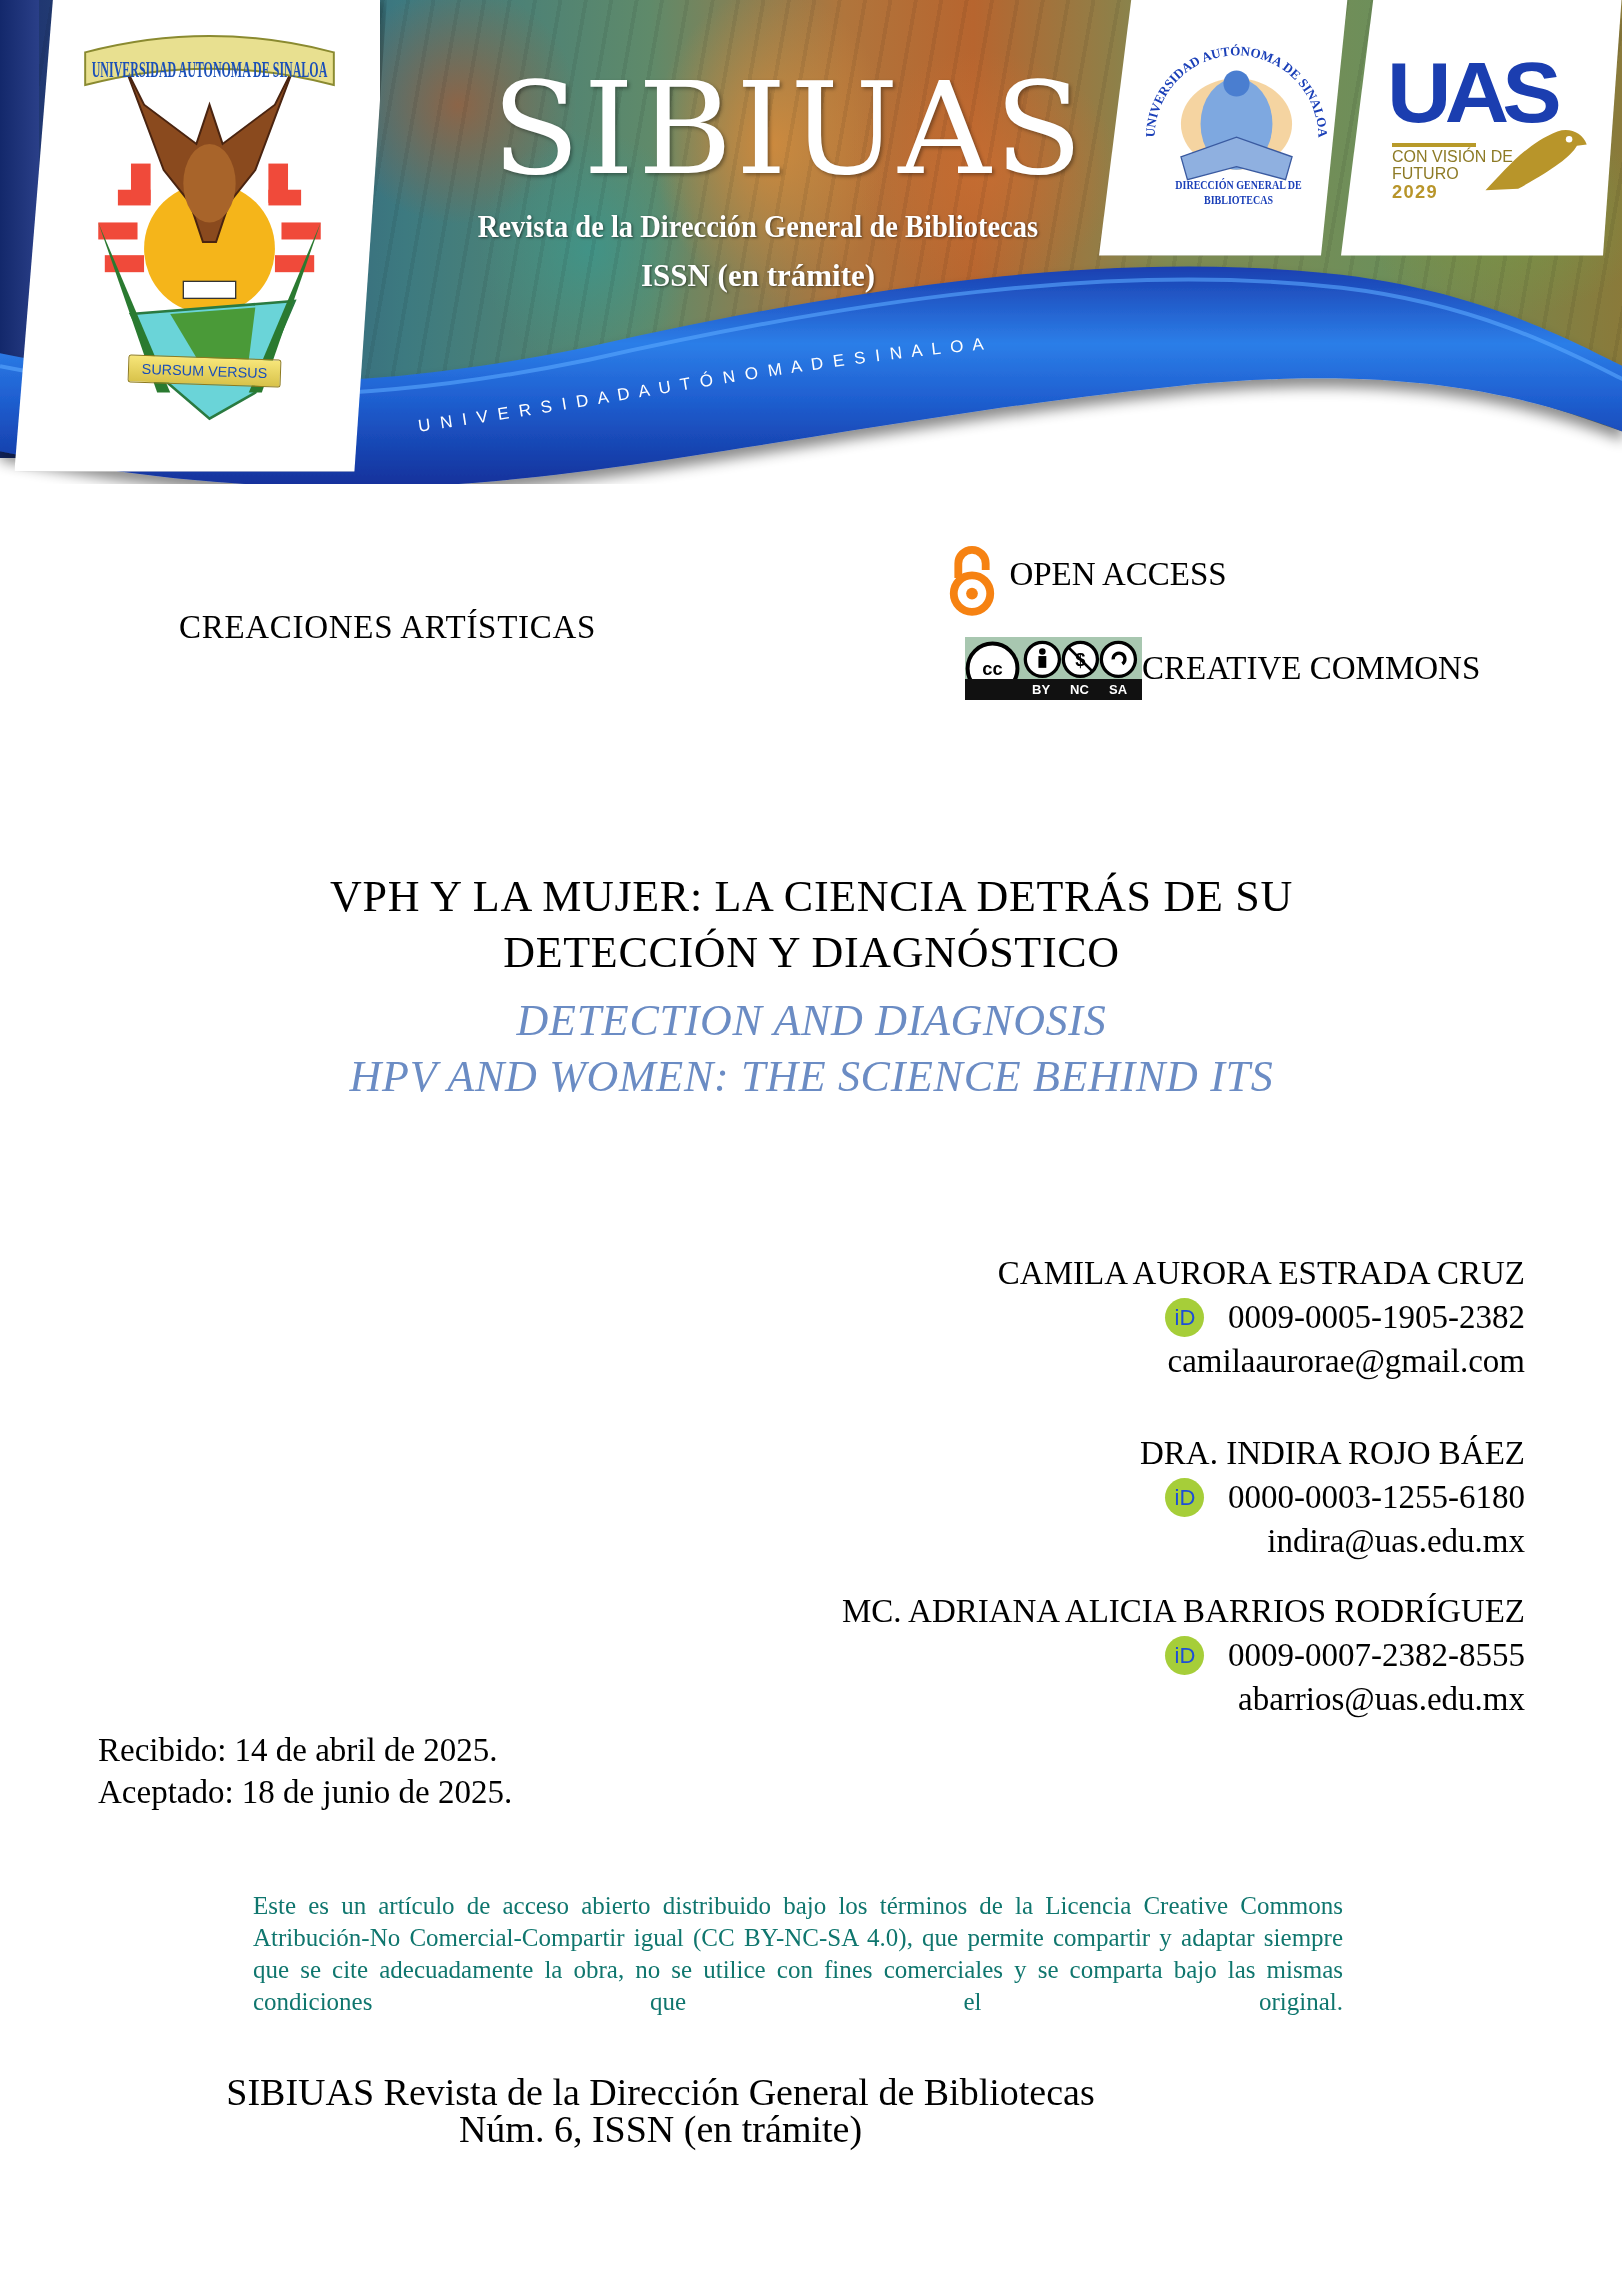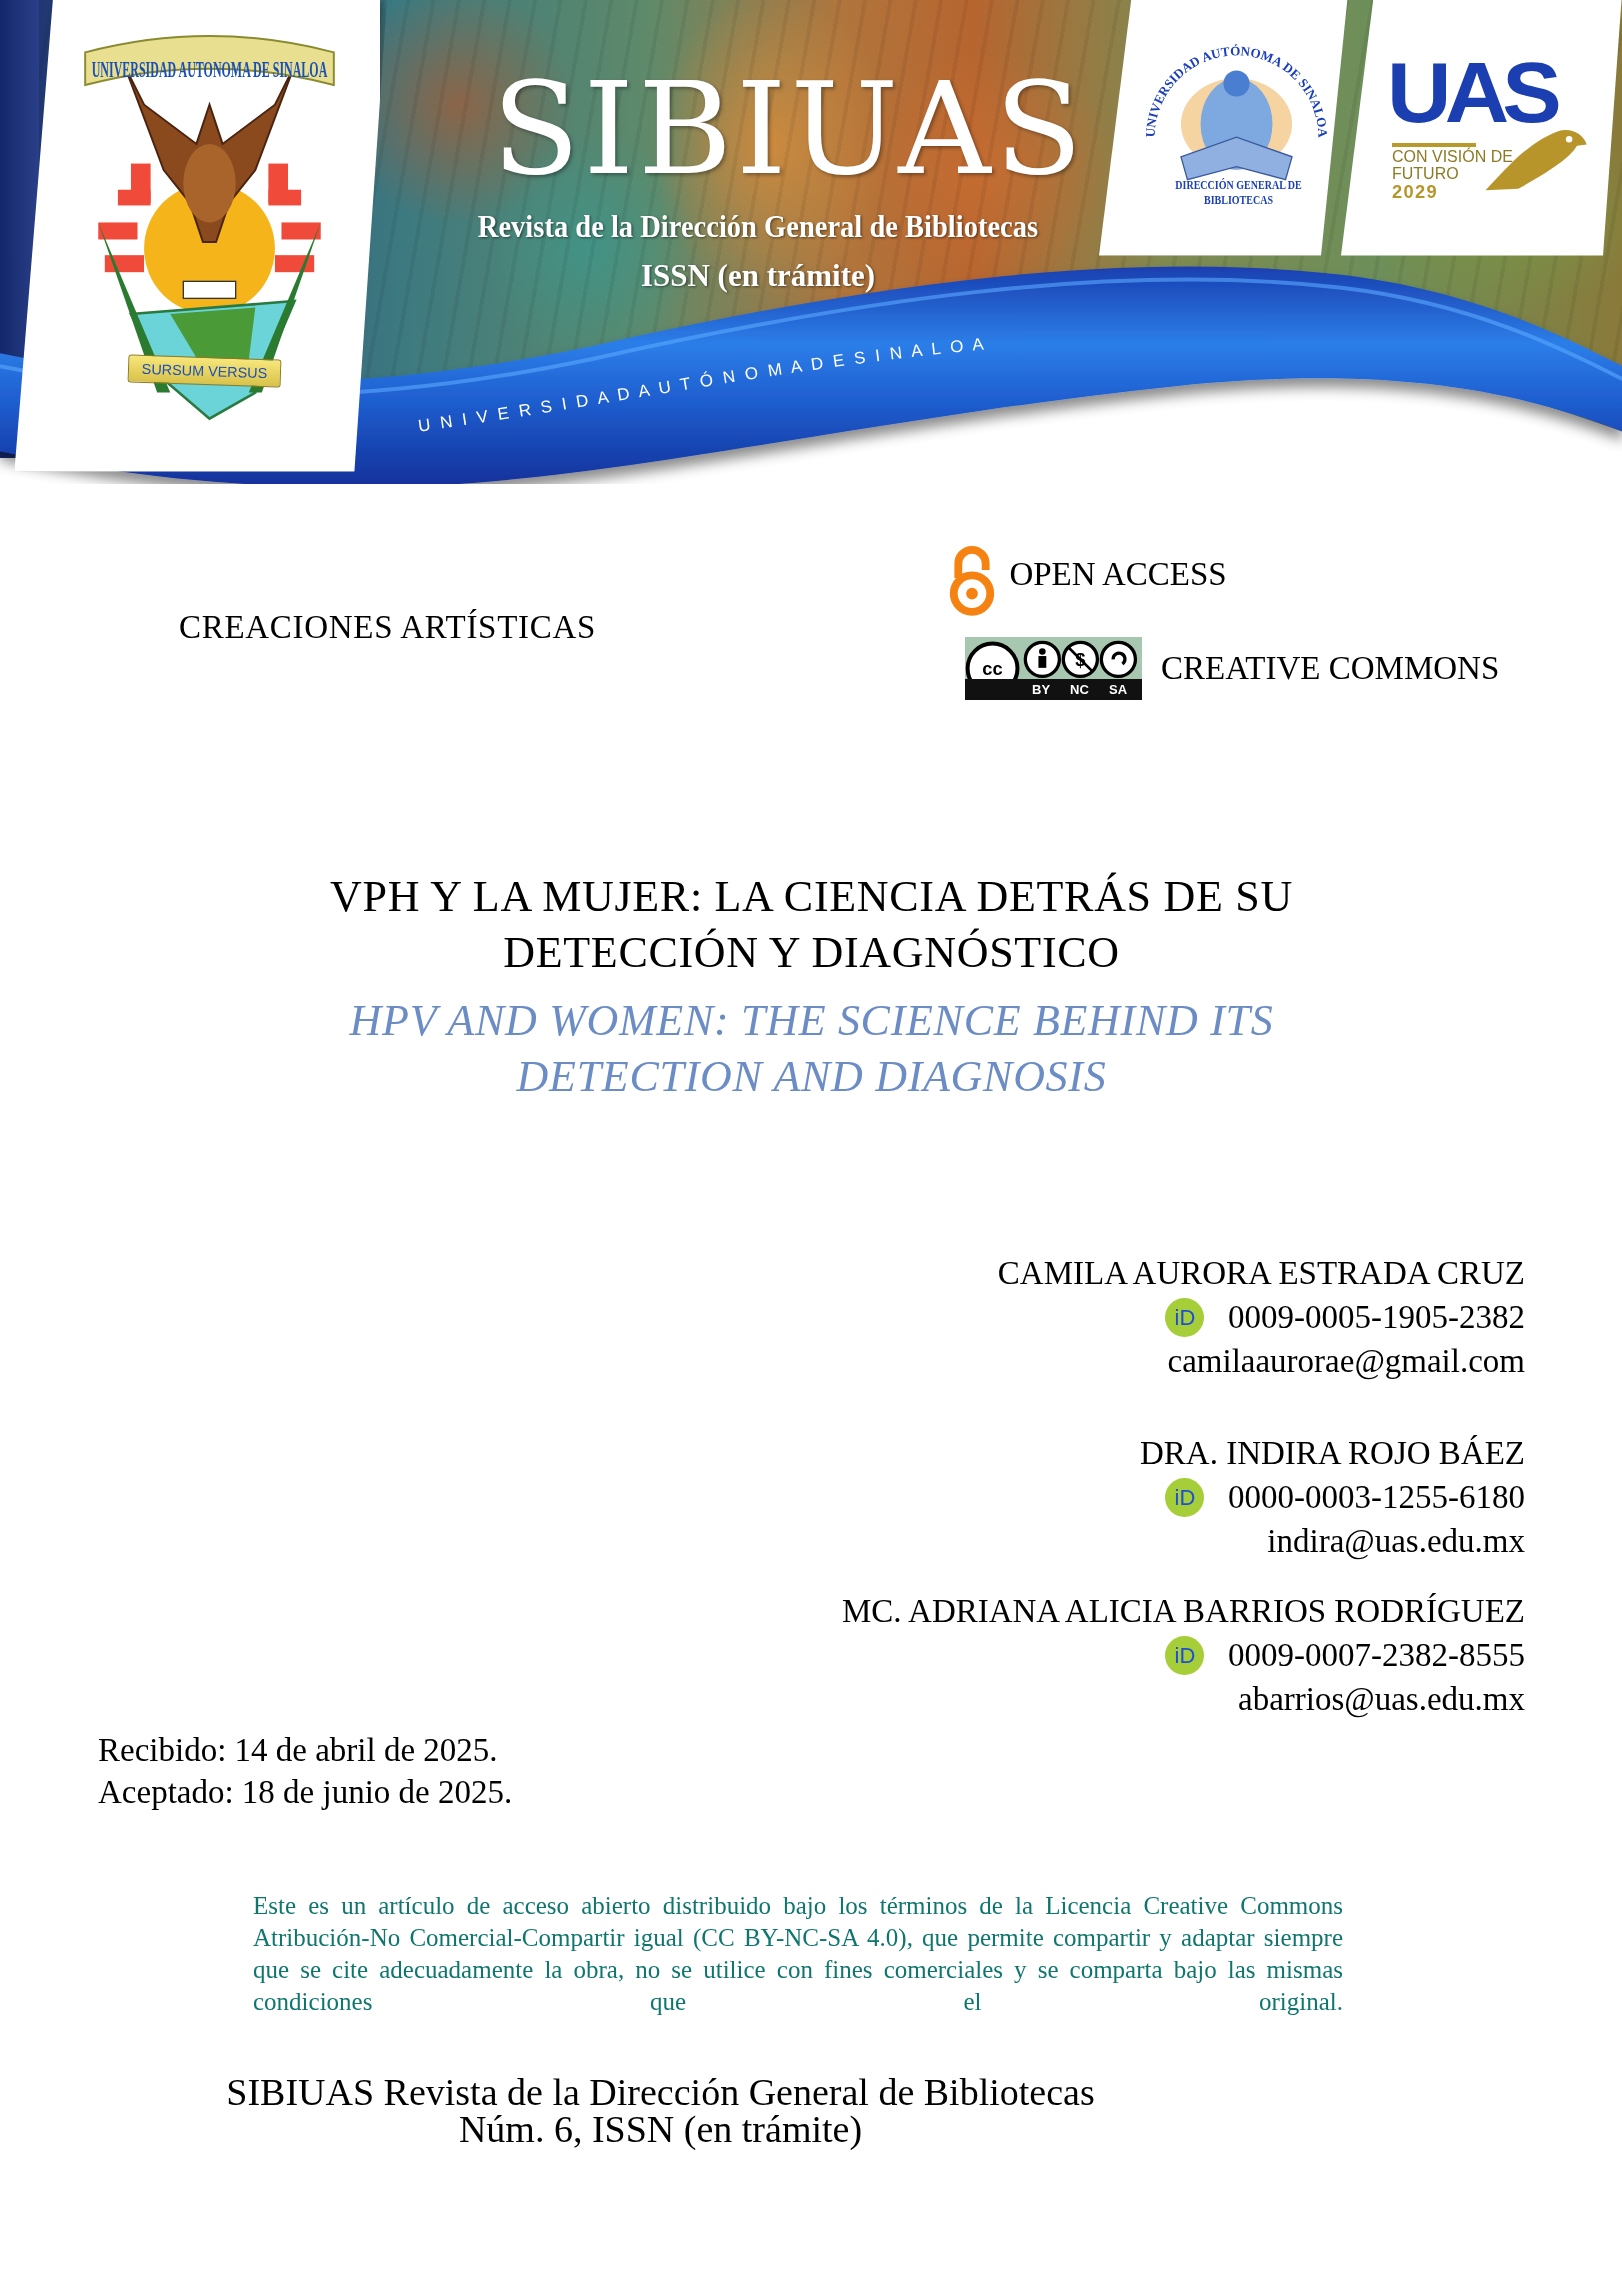--- a/index.html
+++ b/index.html
@@ -74,21 +74,21 @@
     font-size:18.3px; color:#b8952a; letter-spacing:1.3px; }
 
   
   .section-label { position:absolute; left:179px; top:609px; font-size:33px; letter-spacing:0.7px; }
   .oa-row { position:absolute; left:949px; top:544px; height:73px; display:flex; align-items:center; }
   .oa-label { font-size:33px; margin-left:14.4px; margin-top:-13px; }
   .cc-row { position:absolute; left:949px; top:637px; display:flex; align-items:center;padding-left:16px; }
   .cc-badge { width:177px; height:63px; position:relative; background:#a8c7b0; }
   .cc-badge .bar { position:absolute; left:0; bottom:0; width:177px; height:21px; background:#111; }
   .cc-badge .lbl { position:absolute; bottom:2.6px; color:#fff; font-family:"Liberation Sans",sans-serif; font-weight:bold; font-size:13px; }
-  .cc-label { font-size:33px; margin-left:19px; }
+  .cc-label { font-size:33px; margin-left:0; }
 
   .title-es { position:absolute; left:0; width:1623px; top:869px; text-align:center;
     font-size:44px; line-height:56px; letter-spacing:0.7px; }
   .title-en { position:absolute; left:0; width:1623px; top:993px; text-align:center;
     font-size:44px; line-height:56px; font-style:italic; color:#6b8cc4; letter-spacing:0.7px; }
 
   .authors { position:absolute; right:98px; top:1251px; text-align:right; font-size:33px; line-height:44px; }
   .author { margin-bottom:25px; }
   .orcid-line { display:flex; justify-content:flex-end; align-items:center; }
   .orcid-icon { width:39px; height:39px; border-radius:50%; background:#a6ce39; color:#1d4ed8;
@@ -225,22 +225,22 @@
     <span class="lbl" style="left:144px">SA</span>
   </div>
   <span class="cc-label">CREATIVE COMMONS</span>
 </div>
 
 <div class="title-es">
   <div>VPH Y LA MUJER: LA CIENCIA DETRÁS DE SU</div>
   <div>DETECCIÓN Y DIAGNÓSTICO</div>
 </div>
 <div class="title-en">
+  <div>DETECTION AND DIAGNOSIS</div>
   <div>HPV AND WOMEN: THE SCIENCE BEHIND ITS</div>
-  <div>DETECTION AND DIAGNOSIS</div>
 </div>
 
 <div class="authors">
   <div class="author">
     <div>CAMILA AURORA ESTRADA CRUZ</div>
     <div class="orcid-line">
       <span class="orcid-icon">iD</span>
       <span>0009-0005-1905-2382</span>
     </div>
     <div>camilaaurorae@gmail.com</div>

